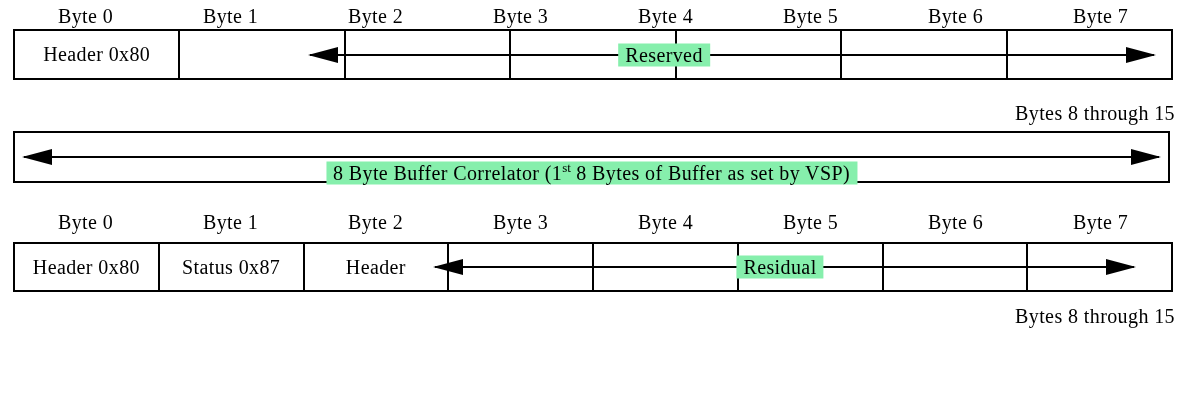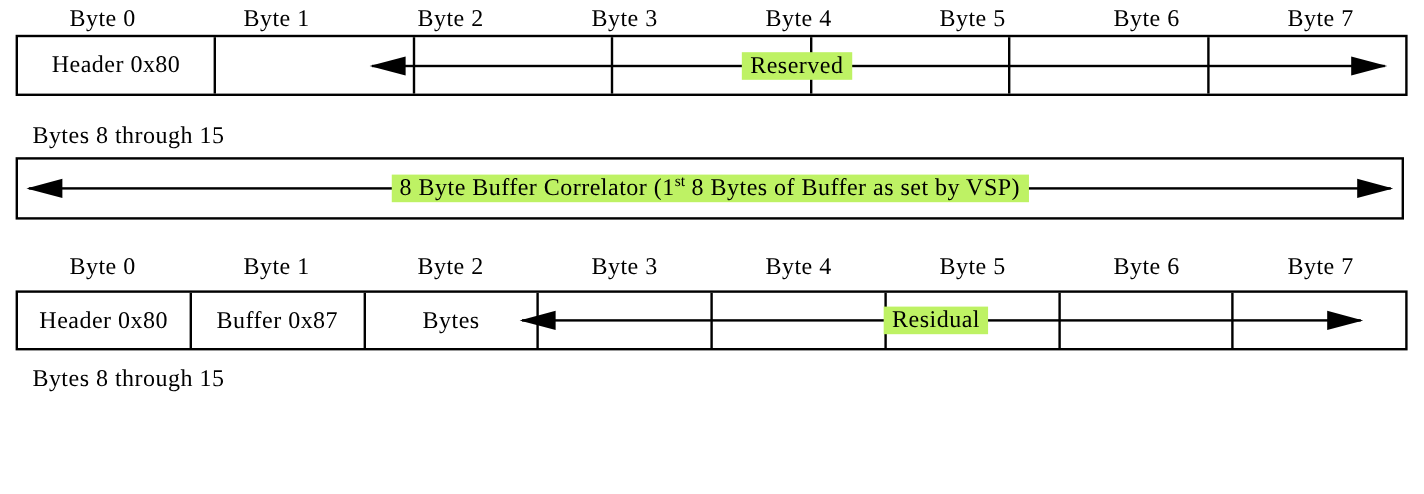--- a/index.html
+++ b/index.html
@@ -42,23 +42,23 @@
     box-sizing: border-box;
     display: flex;
     align-items: center;
     justify-content: center;
     white-space: nowrap;
     overflow: hidden;
   }
   .btable .cell:last-child { border-right: none; }
   .section-title {
     position: absolute;
-    left: 27px;
+    left: 15px;
     width: 1160px;
-    text-align: left;
+    text-align: right;
     line-height: 28px;
     white-space: nowrap;
   }
   .bigbox {
     position: absolute;
     left: 13px;
     width: 1157px;
     border: 2px solid #000000;
     box-sizing: border-box;
     background: #ffffff;
@@ -84,25 +84,25 @@
     right: 0; top: 50%; margin-top: -8px;
     width: 0; height: 0;
     border-top: 8px solid transparent;
     border-bottom: 8px solid transparent;
     border-left: 30px solid #000000;
   }
   .arrow .alabel {
     position: absolute;
     top: 50%;
     transform: translate(-50%, -50%);
-    background: #bef264;
+    background: #86efac;
     padding: 0 7px;
     white-space: nowrap;
   }
-  .arrow .alabel.center { left: 50%; }
+  .arrow .alabel.center { left: 50%; margin-top: 16px; }
   sup {
     font-size: 13px;
     letter-spacing: 0;
     line-height: 0;
   }
 </style>
 </head>
 <body>
 
 <div class="canvas">
@@ -152,22 +152,22 @@
     <span class="hdr">Byte 2</span>
     <span class="hdr">Byte 3</span>
     <span class="hdr">Byte 4</span>
     <span class="hdr">Byte 5</span>
     <span class="hdr">Byte 6</span>
     <span class="hdr">Byte 7</span>
   </div>
 
   <div class="btable" style="top:242px;height:50px">
     <div class="cell">Header 0x80</div>
-    <div class="cell">Buffer 0x87</div>
-    <div class="cell">Bytes</div>
+    <div class="cell">Status 0x87</div>
+    <div class="cell">Header</div>
     <div class="cell"></div>
     <div class="cell"></div>
     <div class="cell"></div>
     <div class="cell"></div>
     <div class="cell"></div>
   </div>
 
   <div class="arrow" style="left:433px;top:242px;width:703px;height:50px">
     <div class="shaft"></div>
     <div class="head-l"></div>

